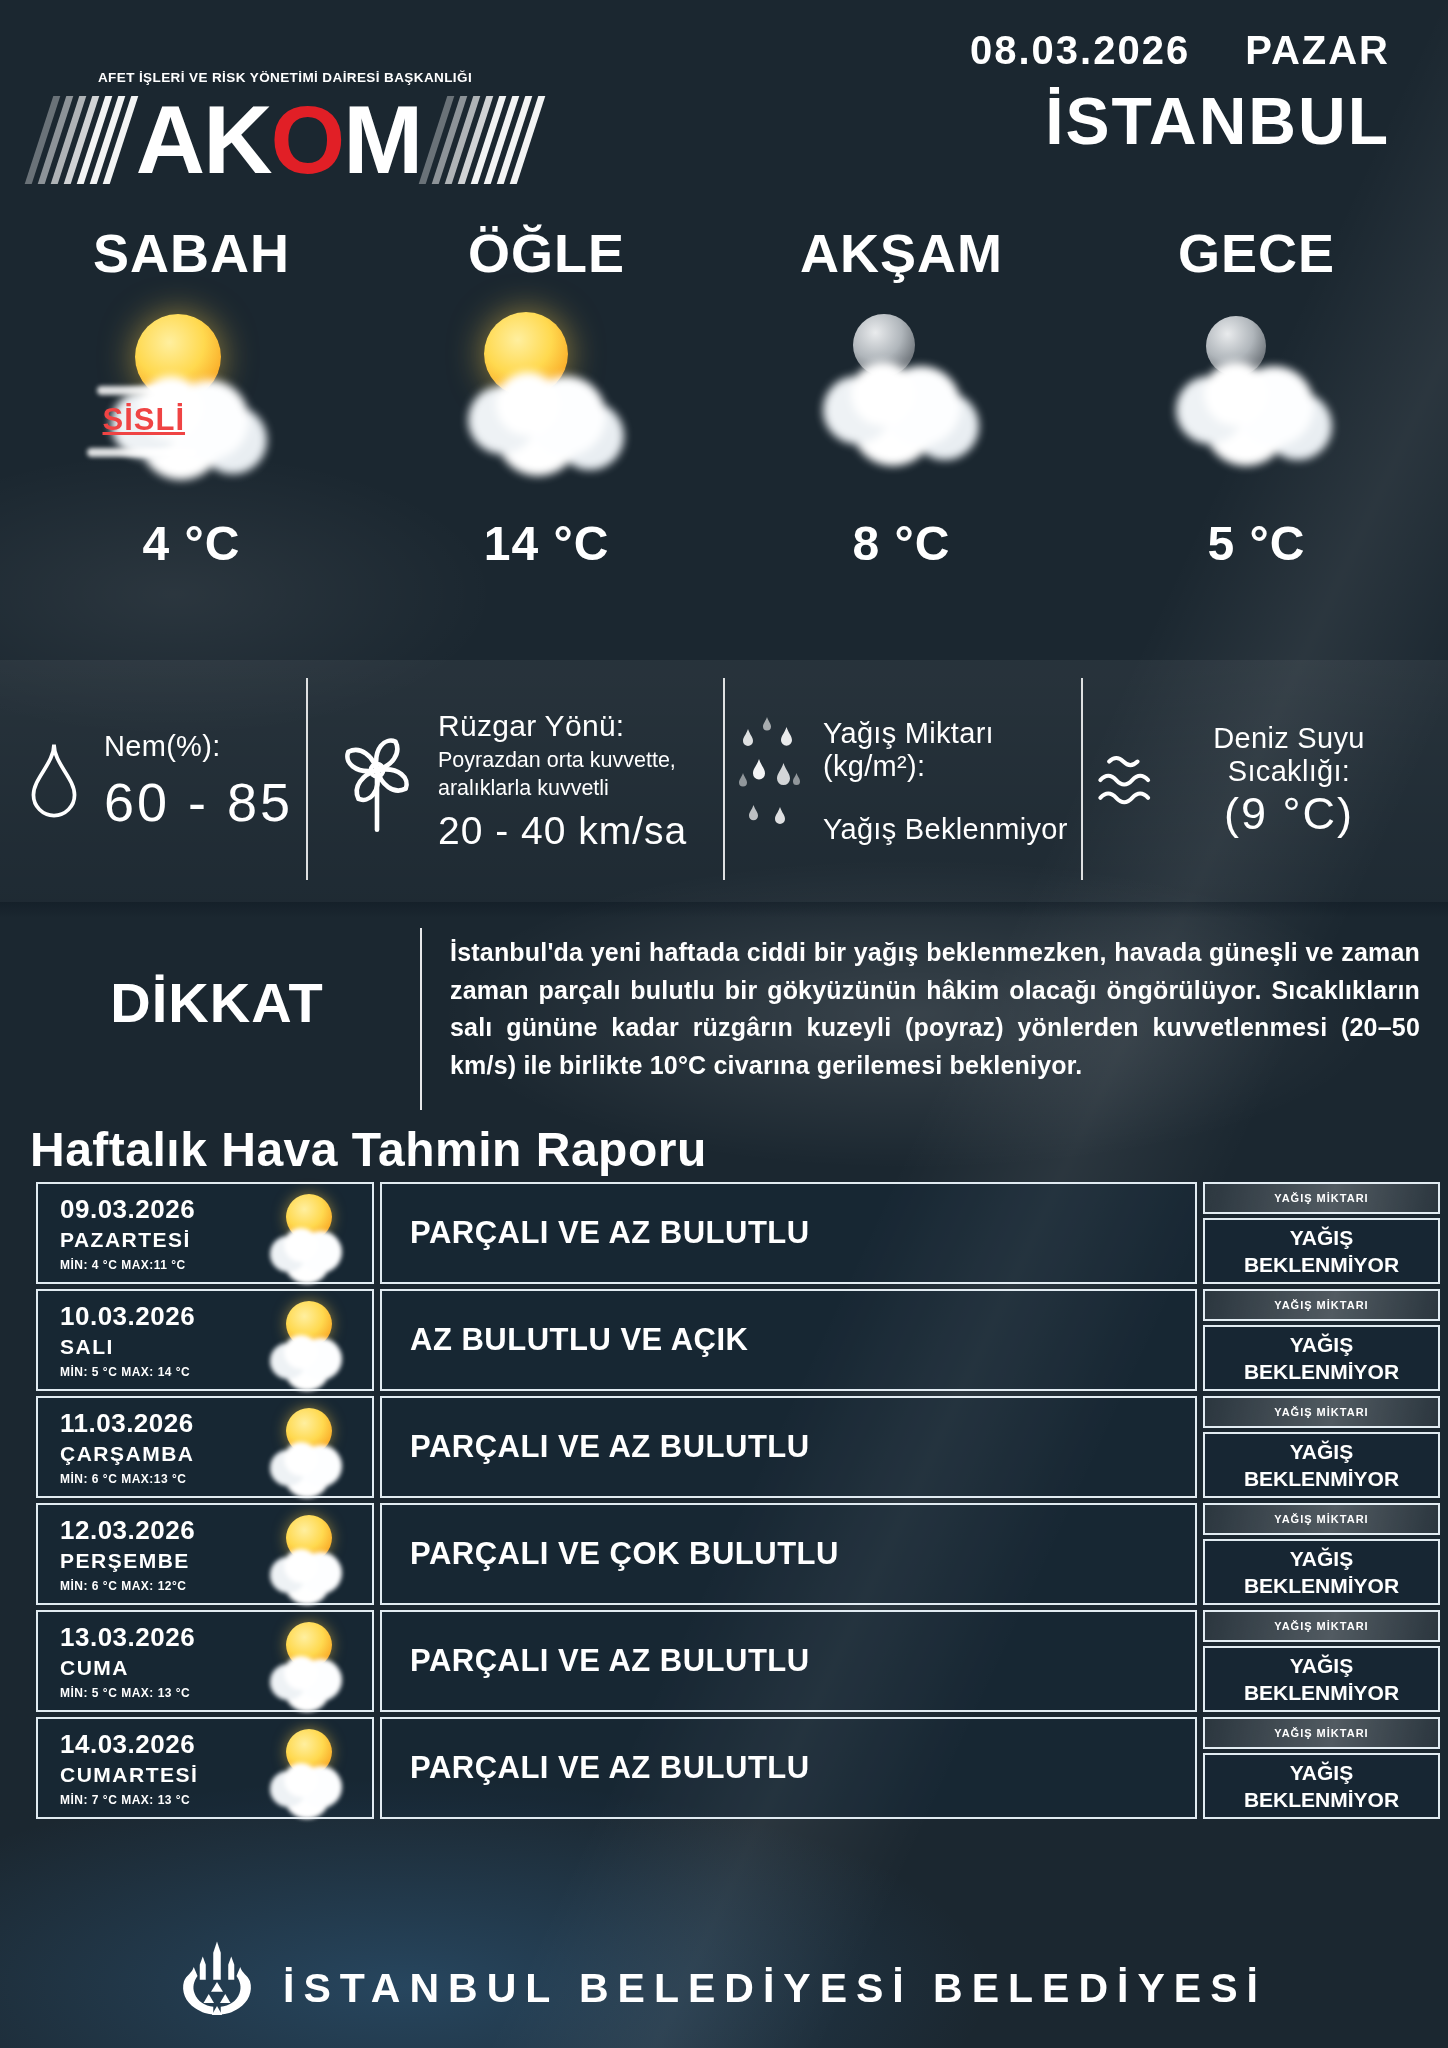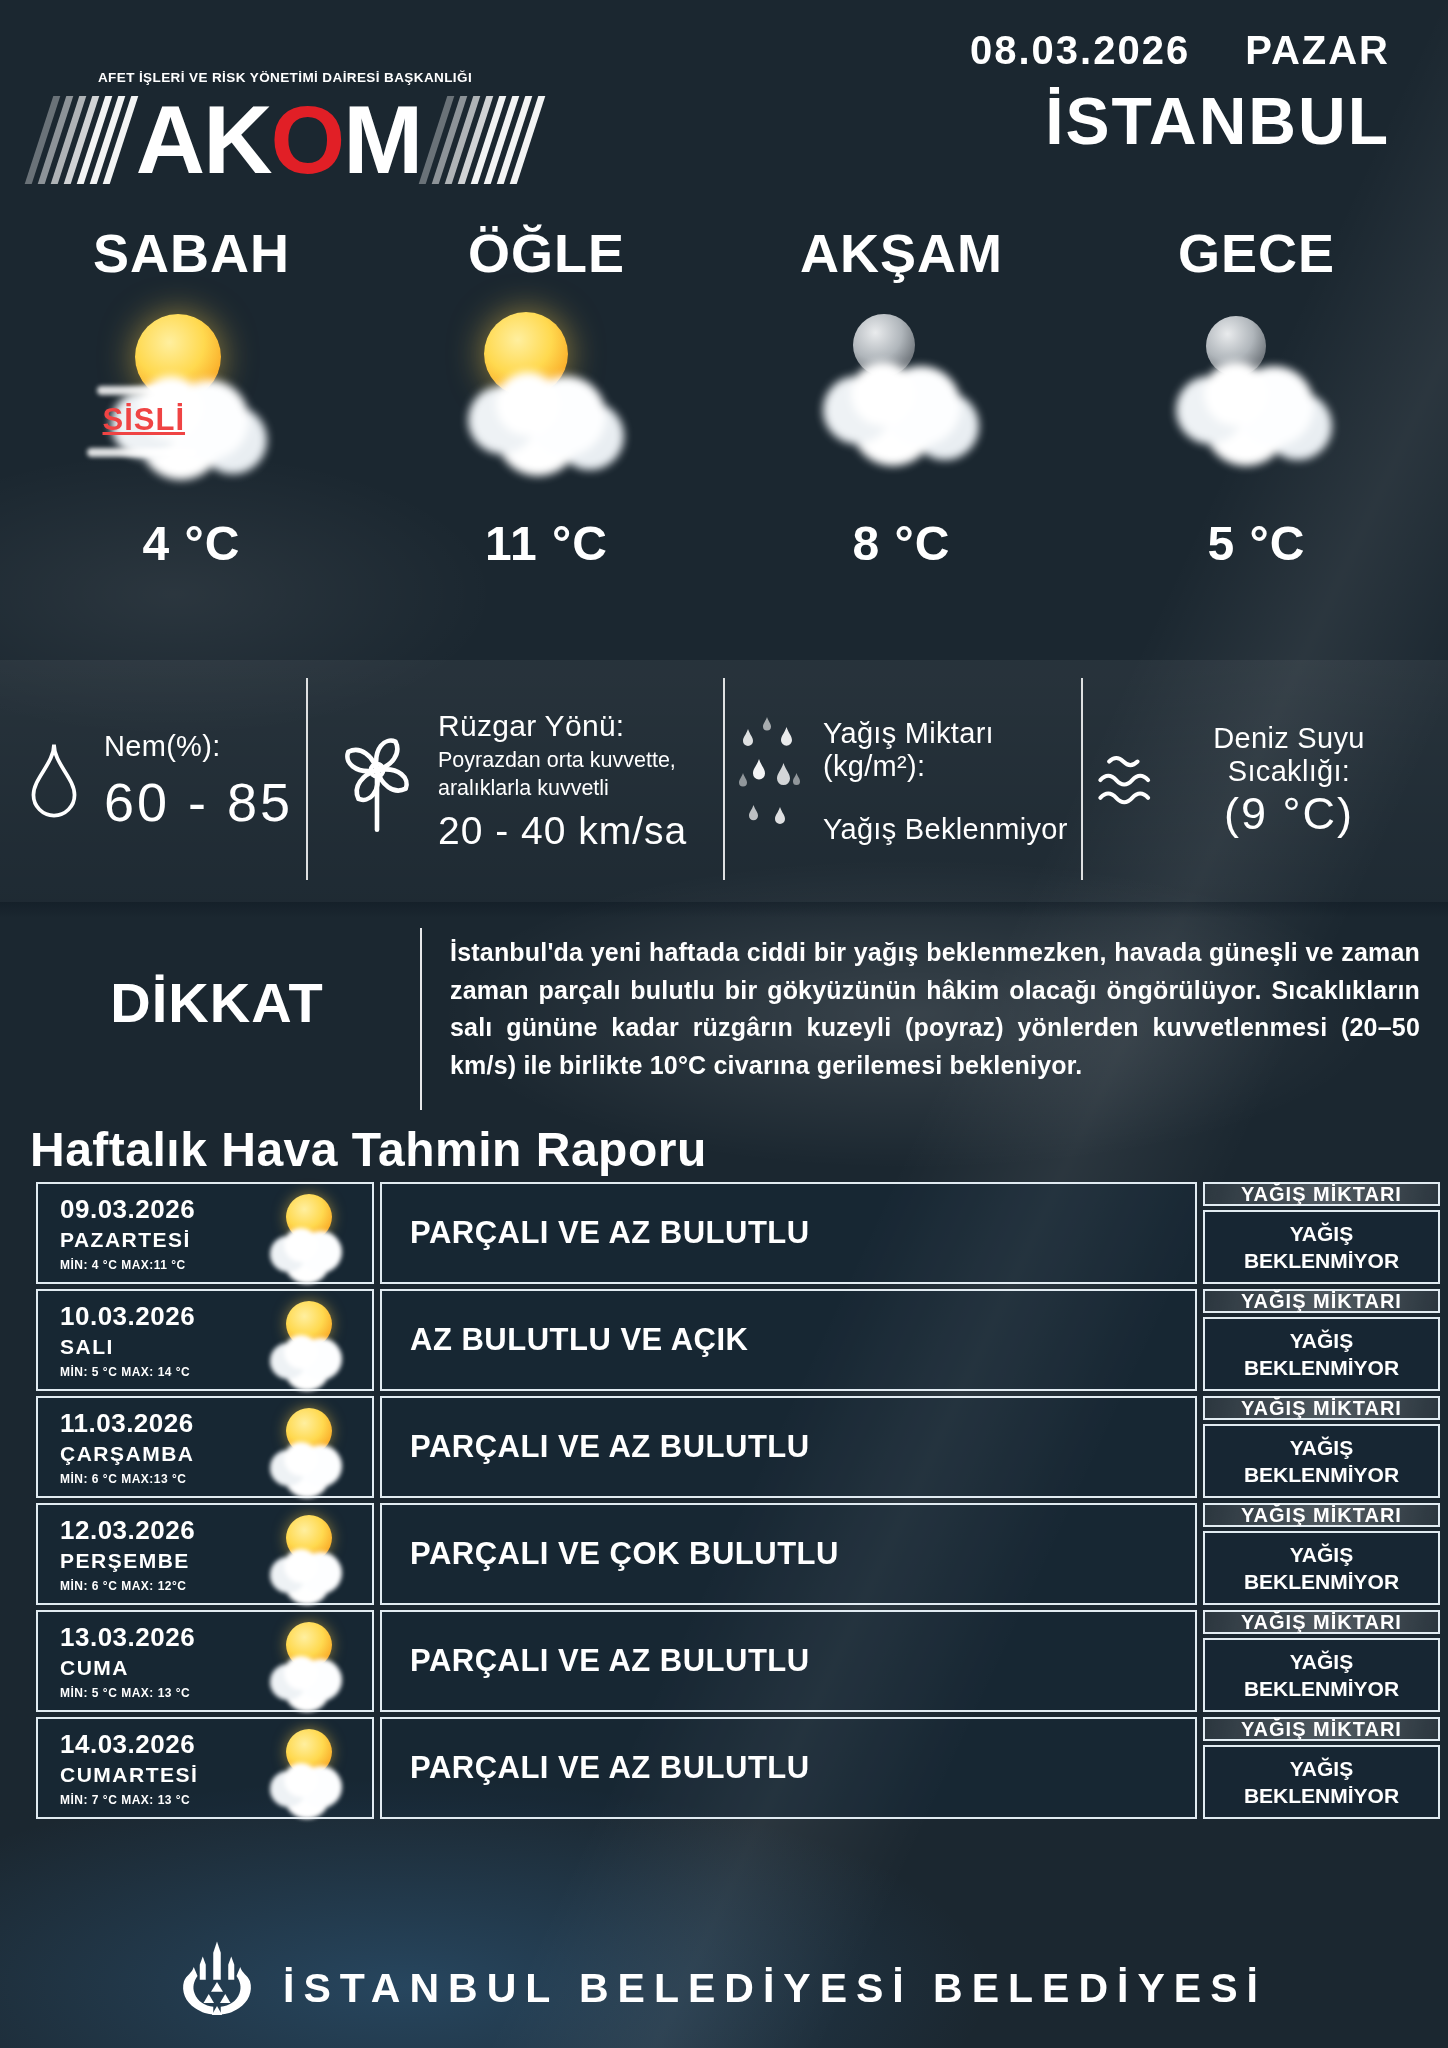--- a/index.html
+++ b/index.html
@@ -84,23 +84,23 @@
   .d-date{font-size:26px;font-weight:700;letter-spacing:.5px;}
   .d-day{font-size:21px;font-weight:700;margin-top:3px;letter-spacing:1.5px;}
   .d-minmax{font-size:12px;font-weight:700;margin-top:6px;letter-spacing:.5px;}
   .icon-sm{position:absolute;right:10px;top:6px;width:104px;height:90px;}
   .icon-sm .sun{width:46px;height:46px;left:28px;top:4px;box-shadow:0 0 14px rgba(255,205,70,.5);}
   .icon-sm .cloud{width:34px;height:34px;left:26px;top:38px;filter:blur(2px);
         box-shadow:20px 7px 0 4px #fdfeff, -13px 9px 0 1px #eef2f5, 6px 16px 0 6px #fff;}
   .c-cond{flex:1;display:flex;align-items:center;padding-left:28px;
         font-size:31px;font-weight:700;letter-spacing:.5px;}
   .c-precip{width:237px;display:flex;flex-direction:column;gap:4px;}
-  .p-head{height:24px;border:2px solid rgba(236,245,252,.95);box-sizing:border-box;
+  .p-head{height:32px;border:2px solid rgba(236,245,252,.95);box-sizing:border-box;
         display:flex;align-items:center;justify-content:center;
-        font-size:20px;font-weight:700;letter-spacing:1px;
+        font-size:11px;font-weight:700;letter-spacing:1px;
         background:linear-gradient(100deg, rgba(255,255,255,.07), rgba(255,255,255,.24) 55%, rgba(255,255,255,.07));}
   .p-val{flex:1;border:2px solid rgba(236,245,252,.95);box-sizing:border-box;
         display:flex;align-items:center;justify-content:center;text-align:center;
         font-size:21px;font-weight:700;line-height:1.3;padding:0 8px;background:rgba(8,38,66,.16);}
   
   .footer{position:absolute;top:1928px;left:0;right:0;height:120px;
         display:flex;align-items:center;justify-content:center;gap:30px;}
   .footer-text{font-size:41px;font-weight:700;letter-spacing:9px;}
 </style>
 </head>
@@ -153,21 +153,21 @@
       </div>
       <div class="p-temp">4 °C</div>
     </div>
 
     <div class="period">
       <div class="p-label">ÖĞLE</div>
       <div class="icon-lg">
         <span class="sun" style="width:84px;height:84px;left:52px;top:14px;"></span>
         <span class="cloud" style="left:64px;top:74px;"></span>
       </div>
-      <div class="p-temp">11 °C</div>
+      <div class="p-temp">14 °C</div>
     </div>
 
     <div class="period">
       <div class="p-label">AKŞAM</div>
       <div class="icon-lg">
         <span class="moon" style="width:62px;height:62px;left:66px;top:16px;"></span>
         <span class="cloud" style="left:64px;top:64px;"></span>
       </div>
       <div class="p-temp">8 °C</div>
     </div>

